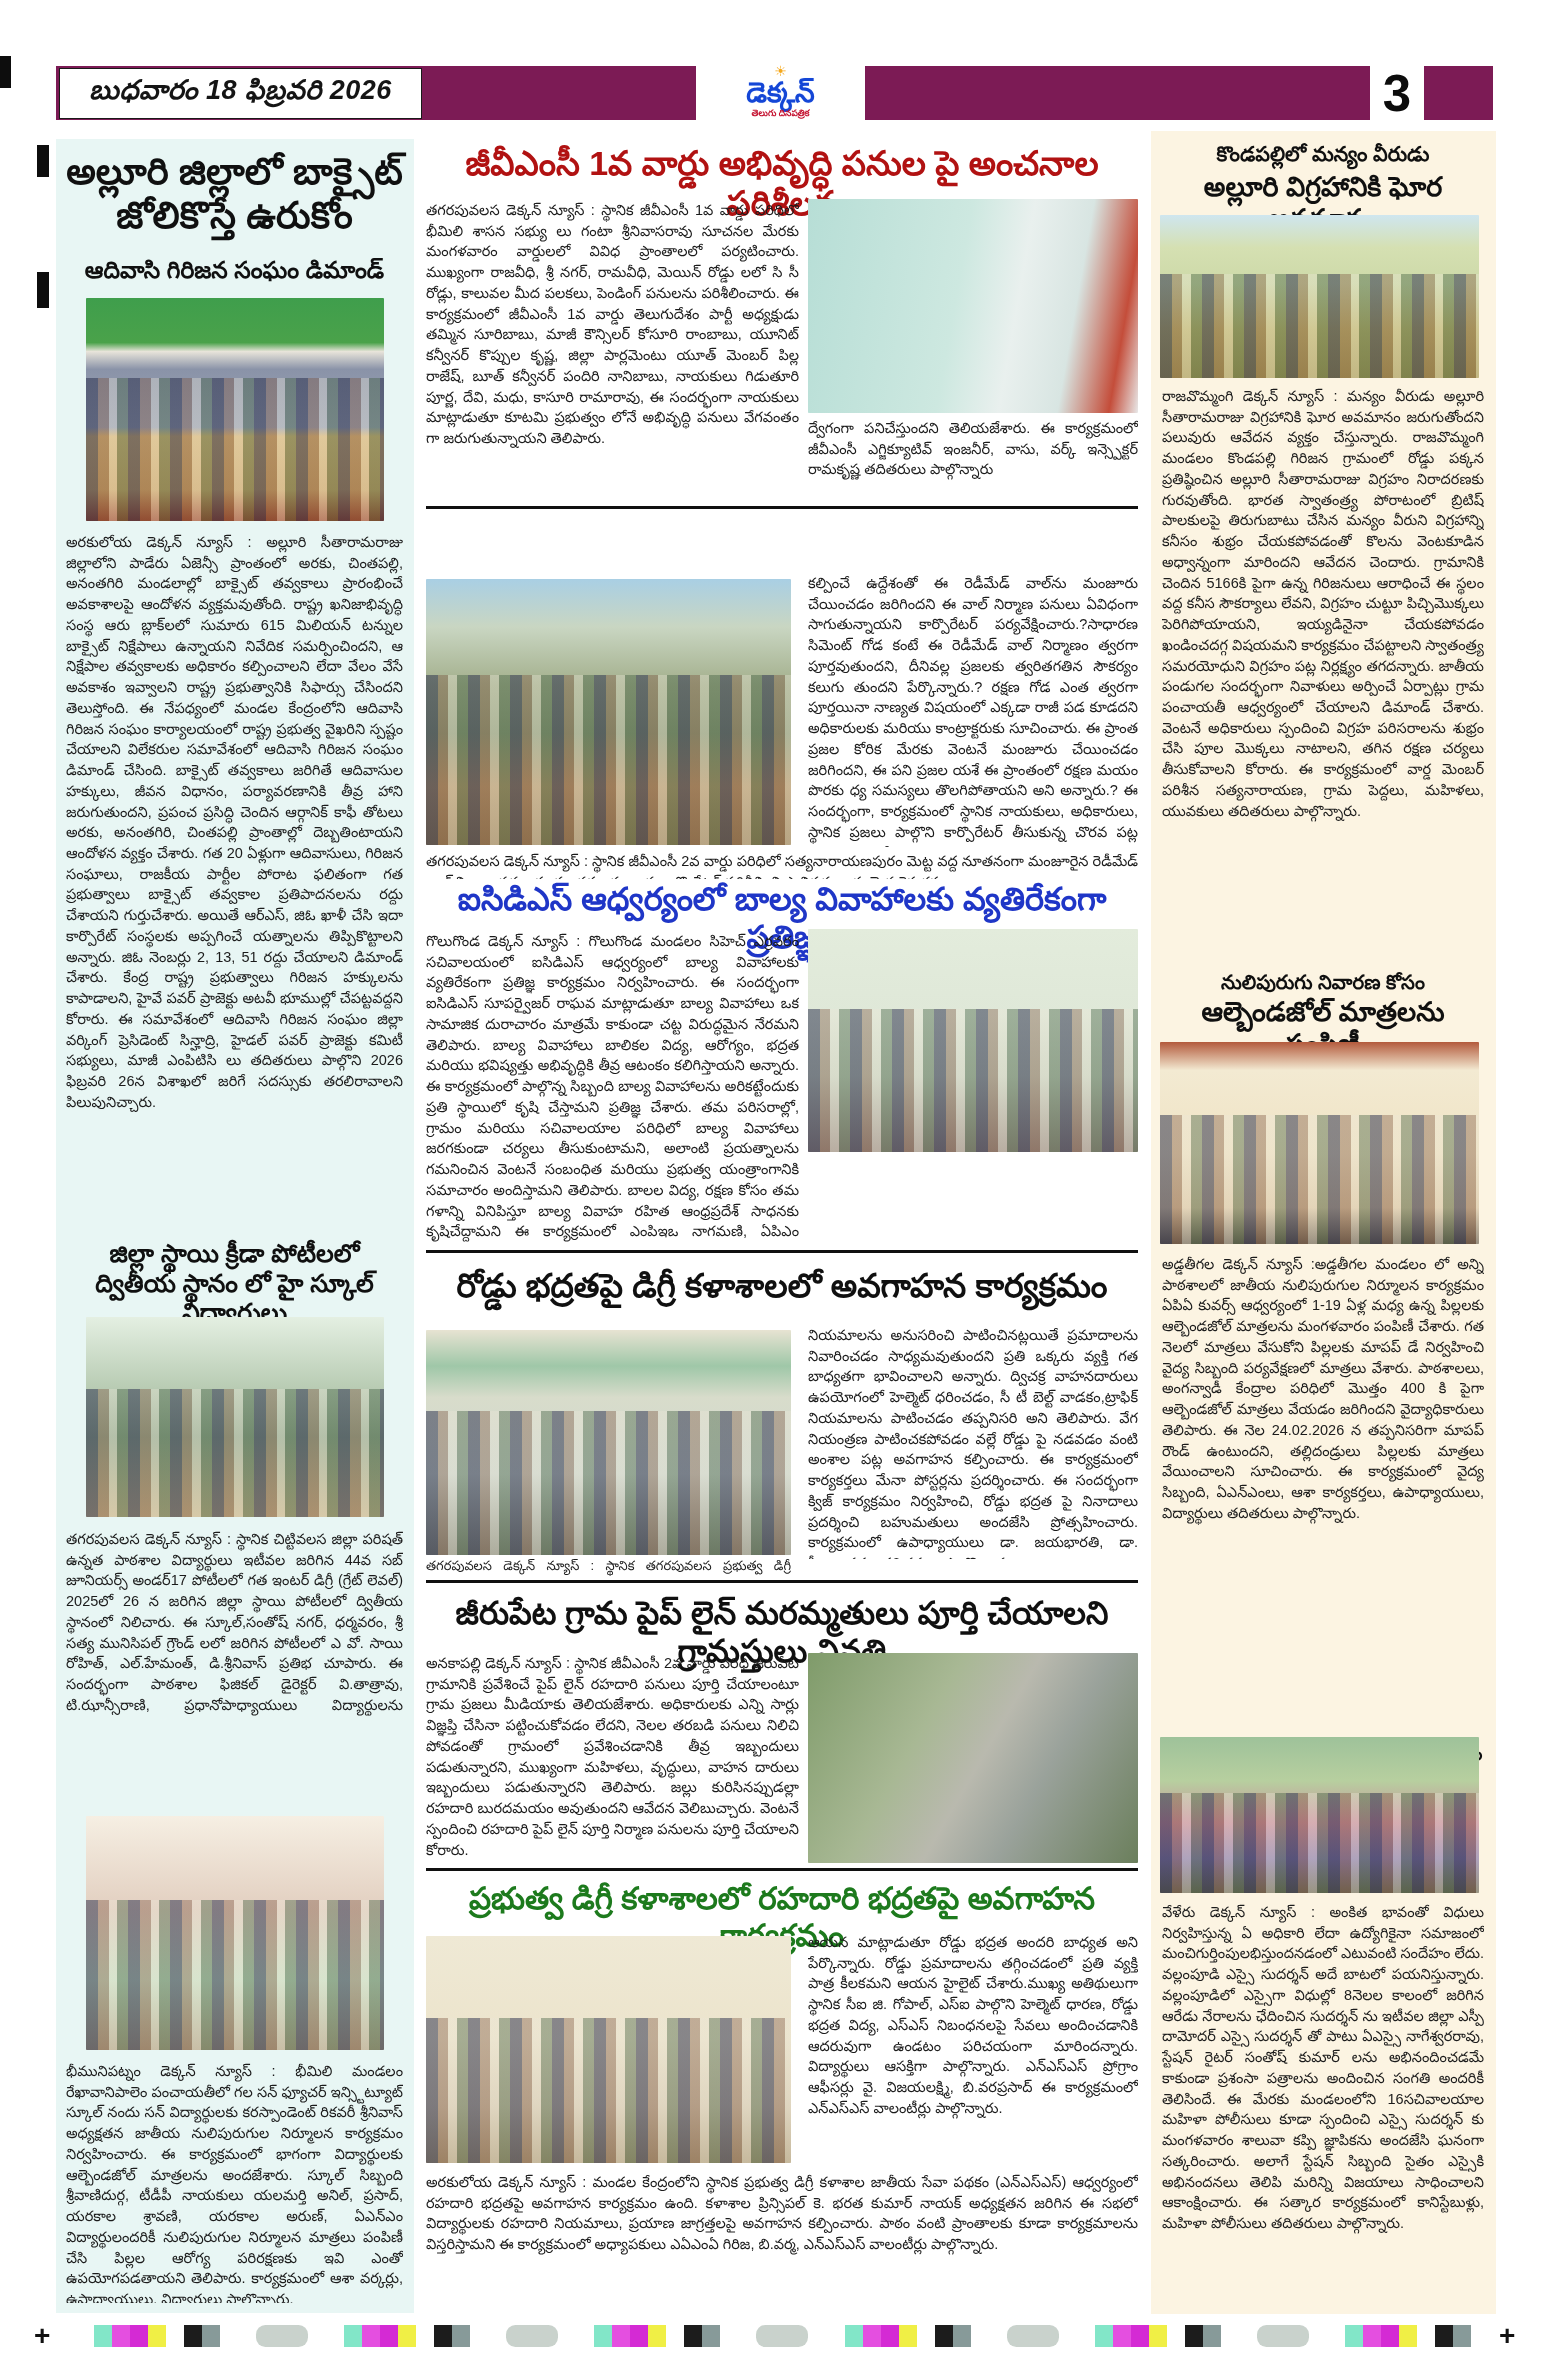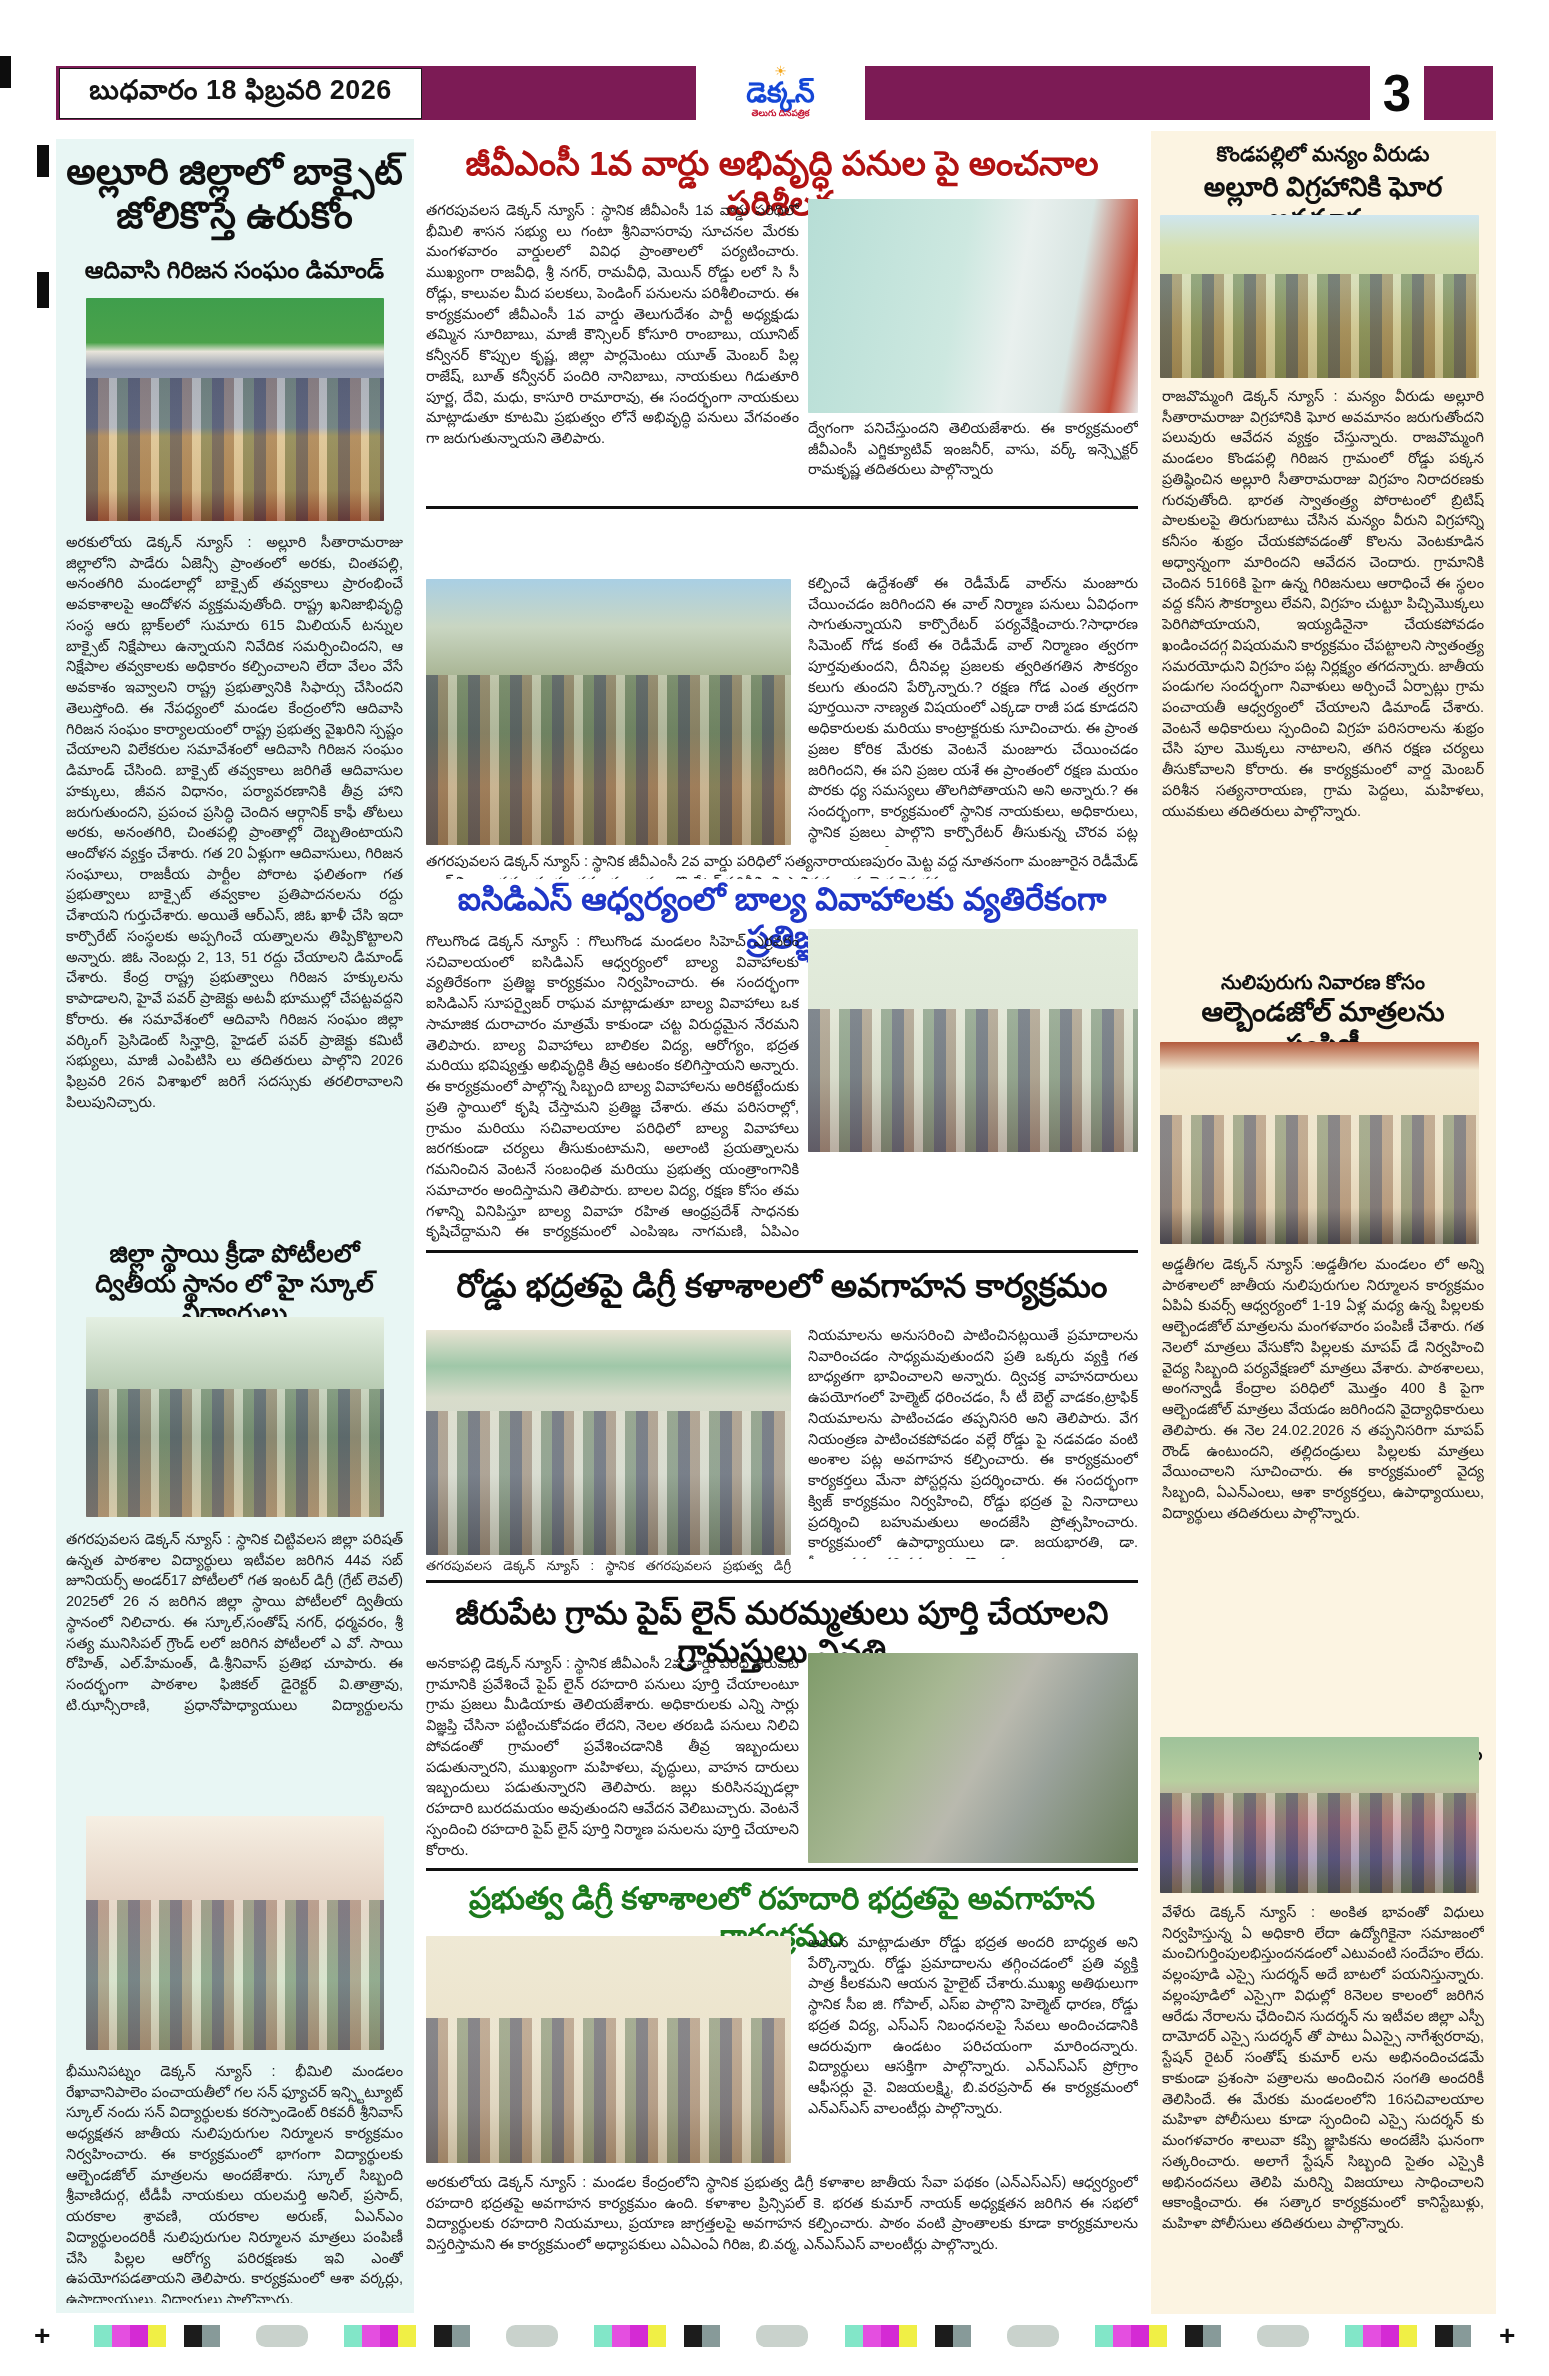--- a/index.html
+++ b/index.html
@@ -50,21 +50,21 @@
 </head>
 <body>
 
 <div class="page">
 
   <div class="regmark" style="left:0;top:56px;width:11.2px;height:32px;"></div>
   <div class="regmark" style="left:37px;top:145px;width:12px;height:32px;"></div>
   <div class="regmark" style="left:37px;top:272px;width:12px;height:36px;"></div>
 
   <div class="abs band" style="left:56px;top:66px;width:1437px;height:54px;"></div>
-  <div class="abs wbox datebox" style="left:59px;top:68px;width:361px;height:49px;">
+  <div class="abs wbox datebox" style="left:59px;top:68px;width:361px;height:49px;font-style:italic;">
     <span>బుధవారం 18 ఫిబ్రవరి 2026</span>
   </div>
   <div class="abs wbox mast" style="left:696px;top:60px;width:169px;height:62px;">
     <span class="sun">☀</span>
     <span class="mast-title">డెక్కన్</span>
     <span class="mast-sub">తెలుగు దినపత్రిక</span>
   </div>
   <div class="abs wbox" style="left:1370px;top:66px;width:54px;height:54px;">
     <span class="pagenum">3</span>
   </div>

